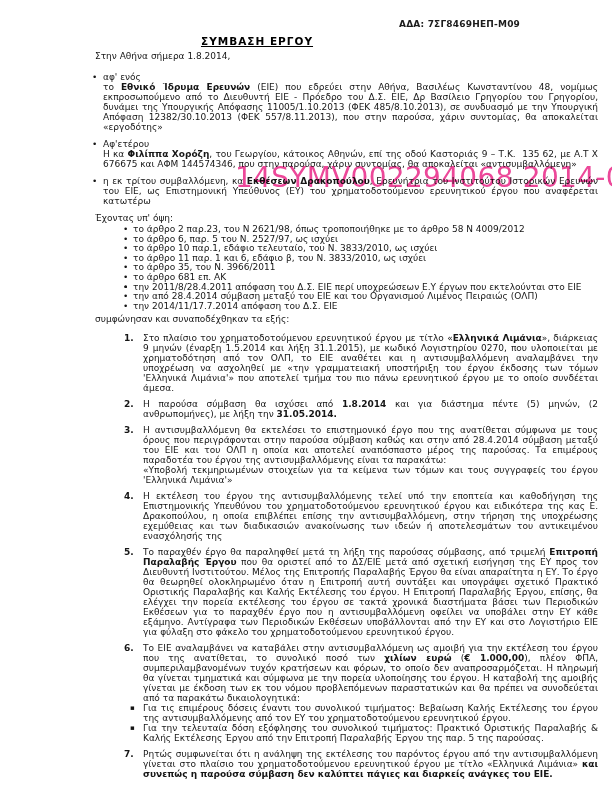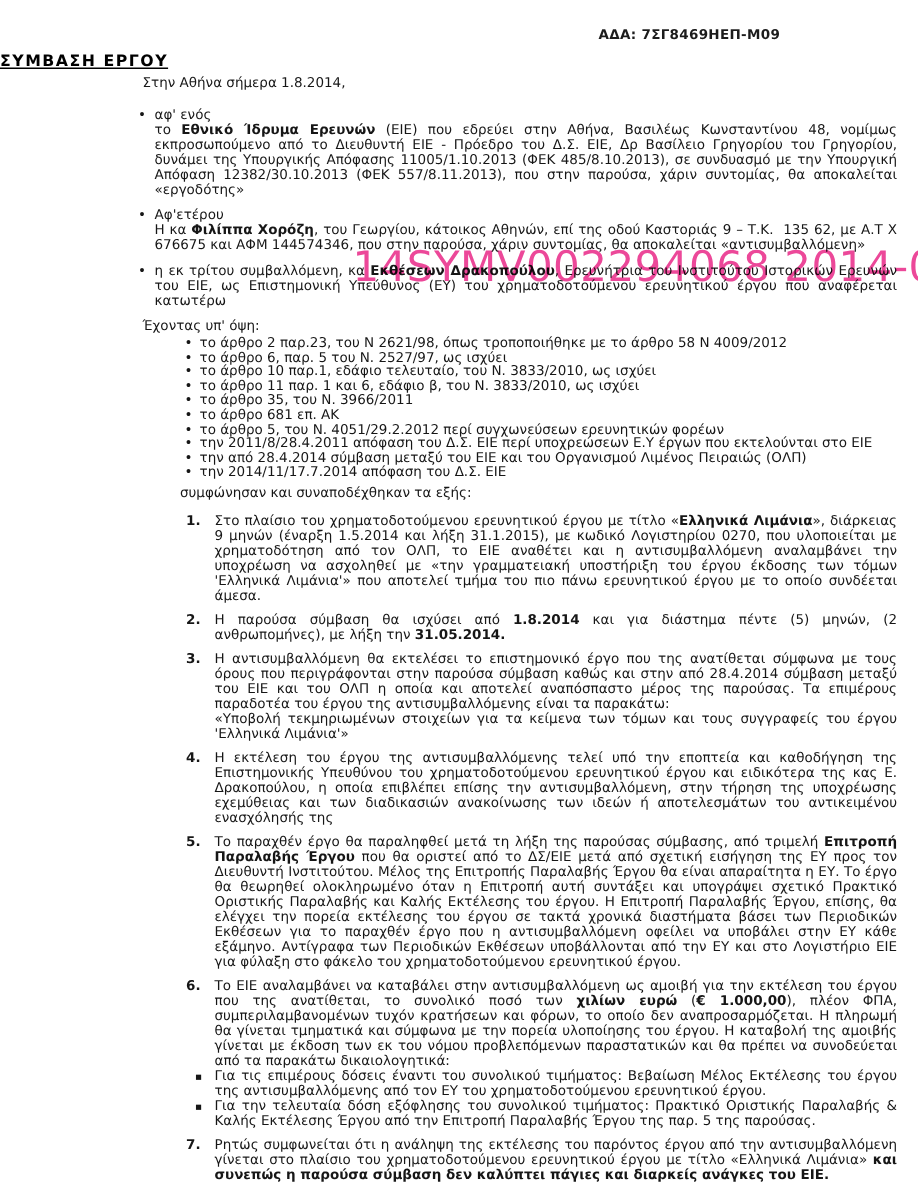--- a/index.html
+++ b/index.html
@@ -8,33 +8,33 @@
     font-family:"DejaVu Sans","Liberation Sans",sans-serif;
     font-size:9px;line-height:10px;color:#161616;
   }
   .b{font-weight:bold;}
   .i{}
   .ada{
     position:absolute;left:399px;top:19px;
     font-size:9px;font-weight:bold;letter-spacing:.2px;color:#1c1c1c;
   }
   .doc-title{
-    position:absolute;left:0;top:36px;width:514px;text-align:left;
+    position:absolute;left:0;top:36px;width:514px;text-align:center;
     font-size:10.5px;font-weight:bold;letter-spacing:1px;text-decoration:underline;color:#000;
   }
   .content{position:absolute;left:95px;top:51px;width:503px;}
   .intro{margin-bottom:11px;}
   .runs{text-align:justify;white-space:pre-wrap;}
   .party{position:relative;padding-left:8px;margin-bottom:7px;}
   .party .dot{position:absolute;left:-3px;top:0;}
   .party .lead{margin-bottom:0;}
   .regard-label{margin-top:4px;margin-bottom:2px;}
   .regard-item{position:relative;padding-left:38px;line-height:9.6px;}
   .regard-item .dot{position:absolute;left:28px;top:0;}
-  .agreement{margin-top:3px;margin-bottom:9px;margin-left:25px;}
+  .agreement{margin-top:3px;margin-bottom:9px;}
   .clause{position:relative;padding-left:48px;margin-bottom:6px;}
   .clause .num{position:absolute;left:29px;top:0;font-weight:bold;}
   .sub{position:relative;margin-top:0;}
   .sub .sq{position:absolute;left:-13px;top:0;font-size:7px;}
   .watermark{
     position:absolute;left:235px;top:167px;
     font-size:28px;line-height:22px;color:#ec4899;letter-spacing:.3px;
     mix-blend-mode:multiply;z-index:5;white-space:nowrap;
   }
 </style>
@@ -64,21 +64,21 @@
       </div>
     </div>
   <div class="regard-label">Έχοντας υπ' όψη:</div>
   <div id="regard">
       <div class="regard-item"><span class="dot">•</span><span>το άρθρο 2 παρ.23, του Ν 2621/98, όπως τροποποιήθηκε με το άρθρο 58 Ν 4009/2012</span></div>
       <div class="regard-item"><span class="dot">•</span><span>το άρθρο 6, παρ. 5 του Ν. 2527/97, ως ισχύει</span></div>
       <div class="regard-item"><span class="dot">•</span><span>το άρθρο 10 παρ.1, εδάφιο τελευταίο, του Ν. 3833/2010, ως ισχύει</span></div>
       <div class="regard-item"><span class="dot">•</span><span>το άρθρο 11 παρ. 1 και 6, εδάφιο β, του Ν. 3833/2010, ως ισχύει</span></div>
       <div class="regard-item"><span class="dot">•</span><span>το άρθρο 35, του Ν. 3966/2011</span></div>
       <div class="regard-item"><span class="dot">•</span><span>το άρθρο 681 επ. ΑΚ</span></div>
-      <div class="regard-item"><span class="dot">•</span><span>το άρθρο 5, του Ν. 4051/29.2.2012 περί συγχωνεύσεων ερευνητικών φορέων</span></div>
+      <div class="regard-item"><span class="dot">•</span></div>
       <div class="regard-item"><span class="dot">•</span><span>την 2011/8/28.4.2011 απόφαση του Δ.Σ. ΕΙΕ περί υποχρεώσεων Ε.Υ έργων που εκτελούνται στο ΕΙΕ</span></div>
       <div class="regard-item"><span class="dot">•</span><span>την από 28.4.2014 σύμβαση μεταξύ του ΕΙΕ και του Οργανισμού Λιμένος Πειραιώς (ΟΛΠ)</span></div>
       <div class="regard-item"><span class="dot">•</span><span>την 2014/11/17.7.2014 απόφαση του Δ.Σ. ΕΙΕ</span></div>
     </div>
   <div class="agreement">συμφώνησαν και συναποδέχθηκαν τα εξής:</div>
   <div id="clauses">
       <div class="clause">
         <span class="num">1.</span>
         <div class="runs"><span>Στο πλαίσιο του χρηματοδοτούμενου ερευνητικού έργου με τίτλο «</span><span class="b ">Ελληνικά Λιμάνια</span><span>», διάρκειας 9 μηνών (έναρξη 1.5.2014 και λήξη 31.1.2015), με </span><span class="i">κωδικό Λογιστηρίου 0270</span><span>, που υλοποιείται με χρηματοδότηση από τον ΟΛΠ, το ΕΙΕ αναθέτει και η αντισυμβαλλόμενη αναλαμβάνει την υποχρέωση να ασχοληθεί με «</span><span class="i">την γραμματειακή υποστήριξη του έργου έκδοσης των τόμων 'Ελληνικά Λιμάνια'</span><span>» που αποτελεί τμήμα του πιο πάνω ερευνητικού έργου με το οποίο συνδέεται άμεσα.</span></div>
       </div>
@@ -95,21 +95,21 @@
         <span class="num">4.</span>
         <div class="runs"><span>Η εκτέλεση του έργου της αντισυμβαλλόμενης τελεί υπό την εποπτεία και καθοδήγηση της Επιστημονικής Υπευθύνου του χρηματοδοτούμενου ερευνητικού έργου και ειδικότερα της κας Ε. Δρακοπούλου, η οποία επιβλέπει επίσης την αντισυμβαλλόμενη, στην τήρηση της υποχρέωσης εχεμύθειας και των διαδικασιών ανακοίνωσης των ιδεών ή αποτελεσμάτων του αντικειμένου ενασχόλησής της</span></div>
       </div>
       <div class="clause">
         <span class="num">5.</span>
         <div class="runs"><span>Το παραχθέν έργο θα παραληφθεί μετά τη λήξη της παρούσας σύμβασης, από τριμελή </span><span class="b ">Επιτροπή Παραλαβής Έργου</span><span> που θα οριστεί από το ΔΣ/ΕΙΕ μετά από σχετική εισήγηση της ΕΥ προς τον Διευθυντή Ινστιτούτου. Μέλος της Επιτροπής Παραλαβής Έργου θα είναι απαραίτητα η ΕΥ. Το έργο θα θεωρηθεί ολοκληρωμένο όταν η Επιτροπή αυτή συντάξει και υπογράψει σχετικό Πρακτικό Οριστικής Παραλαβής και Καλής Εκτέλεσης του έργου. Η Επιτροπή Παραλαβής Έργου, επίσης, θα ελέγχει την πορεία εκτέλεσης του έργου σε τακτά χρονικά διαστήματα βάσει των Περιοδικών Εκθέσεων για το παραχθέν έργο που η αντισυμβαλλόμενη οφείλει να υποβάλει στην ΕΥ κάθε εξάμηνο. Αντίγραφα των Περιοδικών Εκθέσεων υποβάλλονται από την ΕΥ και στο Λογιστήριο ΕΙΕ για φύλαξη στο φάκελο του χρηματοδοτούμενου ερευνητικού έργου.</span></div>
       </div>
       <div class="clause">
         <span class="num">6.</span>
         <div class="runs"><span>Το ΕΙΕ αναλαμβάνει να καταβάλει στην αντισυμβαλλόμενη ως αμοιβή για την εκτέλεση του έργου που της ανατίθεται, το συνολικό ποσό των </span><span class="b ">χιλίων ευρώ</span><span> (</span><span class="b ">€ 1.000,00</span><span>), πλέον ΦΠΑ, συμπεριλαμβανομένων τυχόν κρατήσεων και φόρων, το οποίο δεν αναπροσαρμόζεται. Η πληρωμή θα γίνεται τμηματικά και σύμφωνα με την πορεία υλοποίησης του έργου. Η καταβολή της αμοιβής γίνεται με έκδοση των εκ του νόμου προβλεπόμενων παραστατικών και θα πρέπει να συνοδεύεται από τα παρακάτω δικαιολογητικά:</span></div>
-        <div class="sub runs"><span class="sq">▪</span><span>Για τις επιμέρους δόσεις έναντι του συνολικού τιμήματος: Βεβαίωση Μέλος Εκτέλεσης του έργου της αντισυμβαλλόμενης από τον ΕΥ του χρηματοδοτούμενου ερευνητικού έργου.</span></div>
+        <div class="sub runs"><span class="sq">▪</span><span>Για τις επιμέρους δόσεις έναντι του συνολικού τιμήματος: Βεβαίωση Καλής Εκτέλεσης του έργου της αντισυμβαλλόμενης από τον ΕΥ του χρηματοδοτούμενου ερευνητικού έργου.</span></div>
         <div class="sub runs"><span class="sq">▪</span><span>Για την τελευταία δόση εξόφλησης του συνολικού τιμήματος: Πρακτικό Οριστικής Παραλαβής &amp; Καλής Εκτέλεσης Έργου από την Επιτροπή Παραλαβής Έργου της παρ. 5 της παρούσας.</span></div>
       </div>
       <div class="clause">
         <span class="num">7.</span>
         <div class="runs"><span>Ρητώς συμφωνείται ότι η ανάληψη της εκτέλεσης του παρόντος έργου από την αντισυμβαλλόμενη γίνεται στο πλαίσιο του χρηματοδοτούμενου ερευνητικού έργου με τίτλο «Ελληνικά Λιμάνια» </span><span class="b ">και συνεπώς η παρούσα σύμβαση δεν καλύπτει πάγιες και διαρκείς ανάγκες του ΕΙΕ.</span></div>
       </div>
     </div>
 </div>
 
 </body></html>

